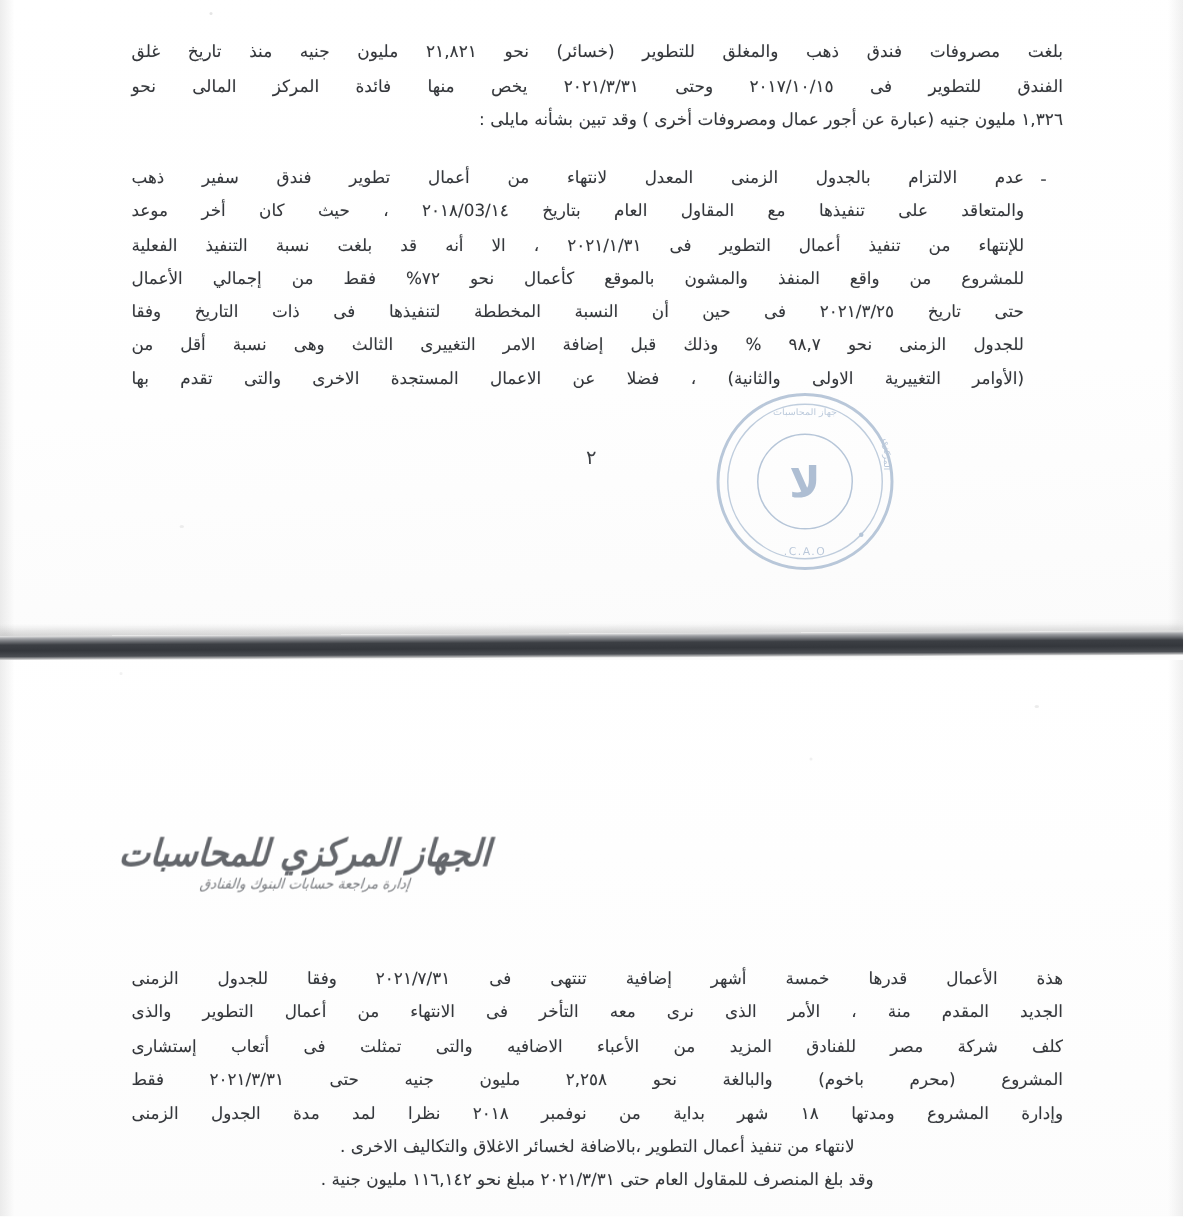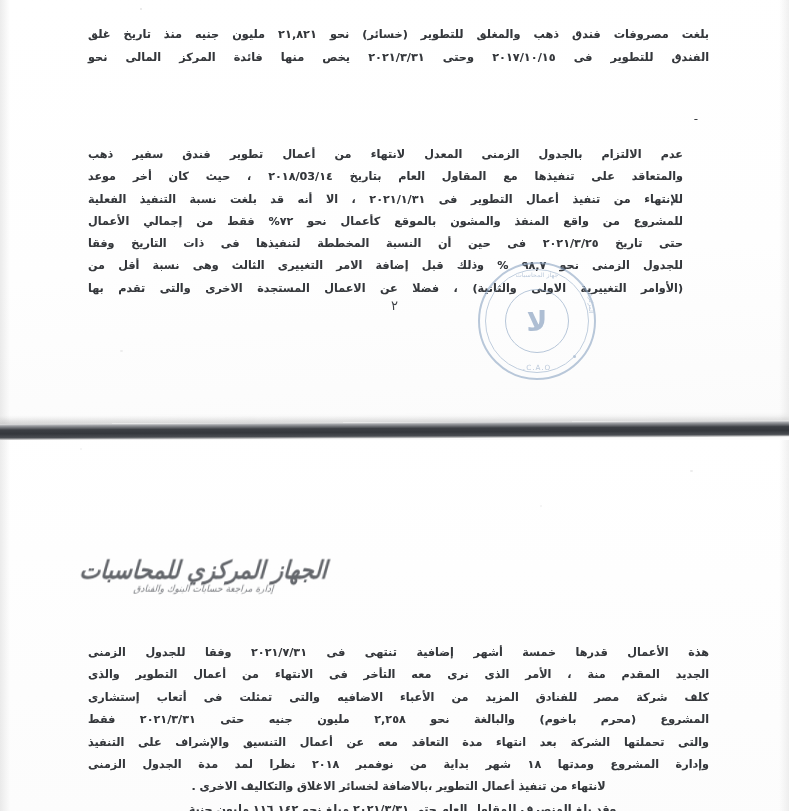--- a/index.html
+++ b/index.html
@@ -70,21 +70,20 @@
     text-align: justify;
     color: #2d2f33;
     font-family: "DejaVu Sans", "Liberation Sans", sans-serif;
   }
   .para-line {
     display: block;
     white-space: nowrap;
     color: #34373b;
     filter: blur(0.18px);
     text-shadow: 0 0 0.6px rgba(80,80,85,0.30);
-    font-weight: bold;
   }
 
   
   #intro-para {
     top: 24px;
     right: 80px;
     left: 88px;
     font-size: 11.3px;
     line-height: 22.5px;
     letter-spacing: 0.1px;
@@ -107,21 +106,21 @@
     gap: 0;
   }
   .bullet-dash {
     flex: 0 0 26px;
     color: #3a3d42;
     font-size: 12px;
     line-height: 22.3px;
     text-align: center;
     user-select: none;
   }
-  .bullet-body { flex: 1 1 auto; margin-top: 36px; }
+  .bullet-body { flex: 1 1 auto; }
   .bullet-body .para-line { text-align: justify; text-align-last: justify; white-space: normal; }
   .bullet-body .last-line { text-align-last: right; }
 
   
   #page-number-1 {
     position: absolute;
     top: 298px;
     left: 0;
     right: 0;
     text-align: center;
@@ -283,20 +282,21 @@
 <div class="scan-canvas">
 
   <div class="page page-one">
 
     <div class="edge-shade-left"></div>
     <div class="edge-shade-right"></div>
 
     <div class="text-block" id="intro-para">
       <span class="para-line">بلغت مصروفات فندق ذهب والمغلق للتطوير (خسائر) نحو ٢١,٨٢١ مليون جنيه منذ تاريخ غلق</span>
       <span class="para-line">الفندق للتطوير فى ٢٠١٧/١٠/١٥ وحتى ٢٠٢١/٣/٣١ يخص منها فائدة المركز المالى نحو</span>
+      <span class="para-line last-line">١,٣٢٦ مليون جنيه (عبارة عن أجور عمال ومصروفات أخرى ) وقد تبين بشأنه مايلى :</span>
     </div>
 
     <div class="text-block" id="bullet-clause">
       <div class="bullet-row">
         <span class="bullet-dash">-</span>
         <div class="bullet-body">
           <span class="para-line">عدم الالتزام بالجدول الزمنى المعدل لانتهاء من أعمال تطوير فندق سفير ذهب</span>
           <span class="para-line">والمتعاقد على تنفيذها مع المقاول العام بتاريخ ٢٠١٨/03/١٤ ، حيث كان أخر موعد</span>
           <span class="para-line">للإنتهاء من تنفيذ أعمال التطوير فى ٢٠٢١/١/٣١ ، الا أنه قد بلغت نسبة التنفيذ الفعلية</span>
           <span class="para-line">للمشروع من واقع المنفذ والمشون بالموقع كأعمال نحو ٧٢% فقط من إجمالي الأعمال</span>
@@ -336,21 +336,20 @@
   <div id="letterhead">
     <span class="letterhead-main">الجهاز المركزي للمحاسبات</span>
     <span class="letterhead-sub">إدارة مراجعة حسابات البنوك والفنادق</span>
   </div>
 
   <div class="text-block" id="page2-body">
     <span class="para-line">هذة الأعمال قدرها خمسة أشهر إضافية تنتهى فى ٢٠٢١/٧/٣١ وفقا للجدول الزمنى</span>
     <span class="para-line">الجديد المقدم منة ، الأمر الذى نرى معه التأخر فى الانتهاء من أعمال التطوير والذى</span>
     <span class="para-line">كلف شركة مصر للفنادق المزيد من الأعباء الاضافيه والتى تمثلت فى أتعاب إستشارى</span>
     <span class="para-line">المشروع (محرم باخوم) والبالغة نحو ٢,٢٥٨ مليون جنيه حتى ٢٠٢١/٣/٣١  فقط</span>
-    <span class="para-line">والتى تحملتها الشركة بعد انتهاء مدة التعاقد معه عن أعمال التنسيق والإشراف على التنفيذ</span>
     <span class="para-line">وإدارة المشروع ومدتها ١٨ شهر بداية من نوفمبر ٢٠١٨ نظرا لمد مدة الجدول الزمنى</span>
     <span class="para-line center-line">لانتهاء من تنفيذ أعمال التطوير ،بالاضافة لخسائر الاغلاق والتكاليف الاخرى .</span>
     <span class="para-line center-line">وقد بلغ المنصرف للمقاول العام حتى ٢٠٢١/٣/٣١  مبلغ نحو ١١٦,١٤٢ مليون جنية .</span>
   </div>
 
   <div class="speck" style="top:470px;left:690px;width:3px;height:2px;opacity:.40;"></div>
   <div class="speck" style="top:505px;left:540px;width:2px;height:2px;opacity:.30;"></div>
   <div class="speck" style="top:448px;left:80px;width:2px;height:2px;opacity:.28;"></div>
 
 </div>

